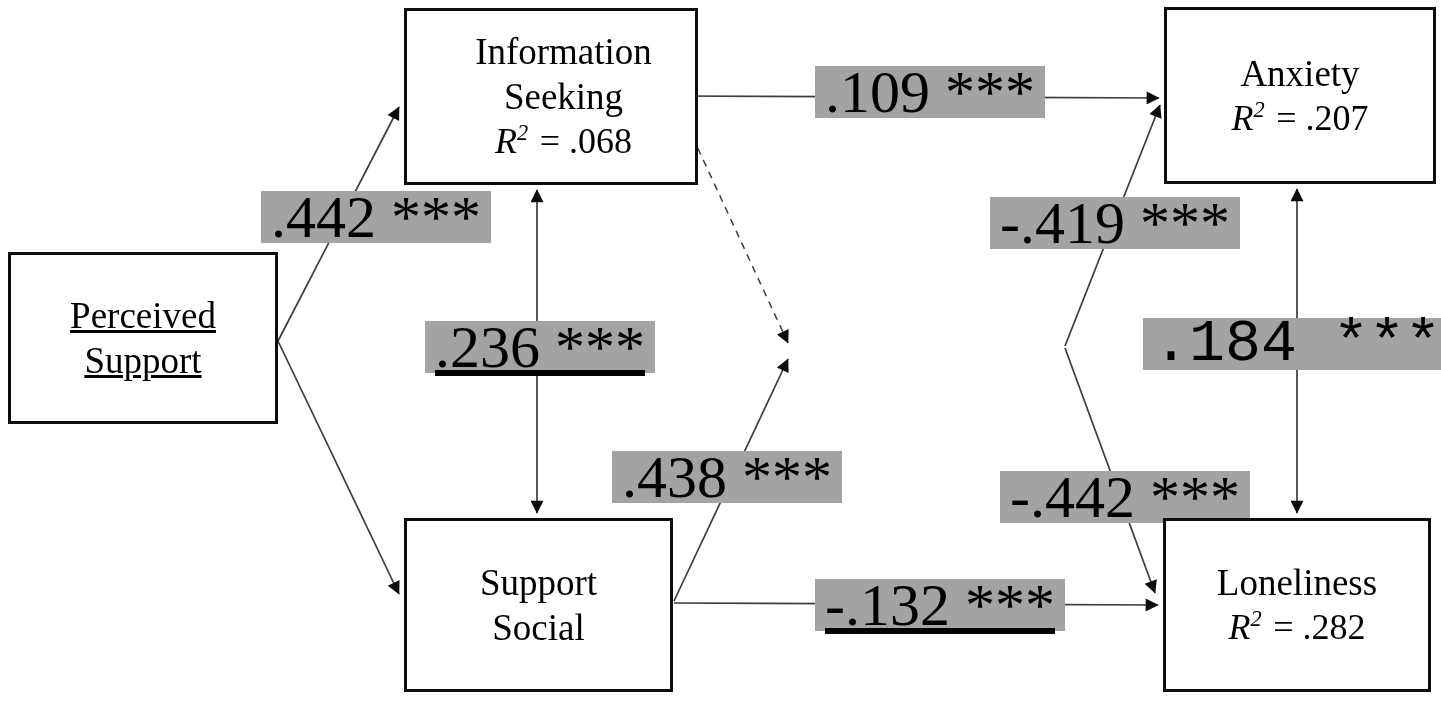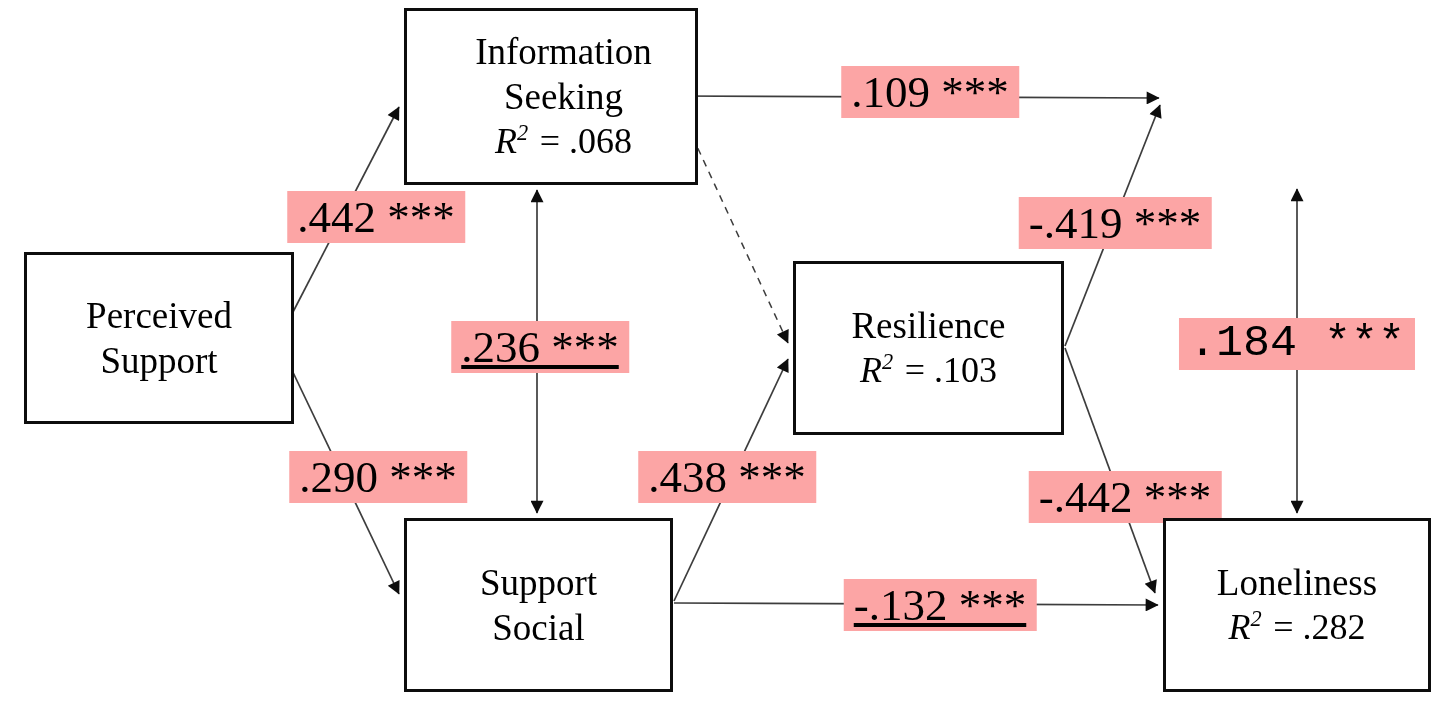--- a/index.html
+++ b/index.html
@@ -20,33 +20,33 @@
     align-items:center;justify-content:center;
     text-align:center;
     font-size:37px;line-height:45px;
     z-index:3;
   }
   .node .r2line{font-size:36px;}
   .node .r2line .rvar{font-style:italic;}
   .node .r2line sup{font-size:0.62em;font-style:italic;line-height:0;vertical-align:super;}
   .node .r2line .eq{margin-left:0.32em;}
   
-  .n-pt  {left:24px;   top:252px; width:264px; height:166px;}
+  .n-pt  {left:8px;   top:252px; width:264px; height:166px;text-decoration:underline;}
   .n-is  {left:404px; top:8px;   width:263px; height:171px;padding-left:25px;}
   .n-ss  {left:404px; top:518px; width:263px; height:168px;}
   .n-res {left:793px; top:261px; width:265px; height:168px;}
   .n-anx {left:1164px;top:7px;   width:266px; height:171px;}
   .n-lon {left:1163px;top:518px; width:262px; height:168px;}
 
   .edge-label{
     position:absolute;
     transform:translate(-50%,-50%);
-    background:#fca5a5;
+    background:#a3a3a3;
     padding:0 10px;
-    font-size:45px;line-height:52px;
+    font-size:60px;line-height:52px;
     white-space:nowrap;
     z-index:2;
   }
   .l-442 {left:376px; top:217px;}
   .l-290 {left:378px; top:477px;}
   .l-236 {left:540px; top:347px;text-decoration:underline;}
   .l-109 {left:930px; top:92px;}
   .l-438 {left:727px; top:477px;}
   .l-419 {left:1115px;top:223px;}
   .l-442b{left:1125px;top:497px;}
@@ -72,21 +72,20 @@
       <line x1="676" y1="101" x2="788" y2="343" stroke-width="1.5" stroke-dasharray="7 6" marker-end="url(#arrow)"></line>
       <line x1="674" y1="601" x2="788" y2="359" marker-end="url(#arrow)"></line>
       <line x1="674" y1="603" x2="1158" y2="605" marker-end="url(#arrow)"></line>
       <line x1="1065" y1="346" x2="1160" y2="105" marker-end="url(#arrow)"></line>
       <line x1="1065" y1="348" x2="1155" y2="593" marker-end="url(#arrow)"></line>
       <line x1="1297" y1="189" x2="1297" y2="513" marker-start="url(#arrow)" marker-end="url(#arrow)"></line>
     </g>
   </svg>
 
   <div class="edge-label l-442">.442 ***</div>
-  <div class="edge-label l-290">.290 ***</div>
   <div class="edge-label l-236">.236 ***</div>
   <div class="edge-label l-109">.109 ***</div>
   <div class="edge-label l-438">.438 ***</div>
   <div class="edge-label l-132">-.132 ***</div>
   <div class="edge-label l-419">-.419 ***</div>
   <div class="edge-label l-442b">-.442 ***</div>
   <div class="edge-label l-184">.184 ***</div>
 
   <div class="node n-pt">
     <div>Perceived</div>
@@ -99,27 +98,27 @@
     <div class="r2line">
       <span class="rvar">R</span><sup>2</sup><span class="eq">= .068</span>
     </div>
   </div>
 
   <div class="node n-ss">
     <div>Support</div>
     <div>Social</div>
   </div>
 
-  <div class="node n-res">
-    <div>Resilience</div>
+
+  <div class="node n-anx">
+    <div>Anxiety</div>
     <div class="r2line">
-      <span class="rvar">R</span><sup>2</sup><span class="eq">= .103</span>
+      <span class="rvar">R</span><sup>2</sup><span class="eq">= .207</span>
     </div>
   </div>
-
 
   <div class="node n-lon">
     <div>Loneliness</div>
     <div class="r2line">
       <span class="rvar">R</span><sup>2</sup><span class="eq">= .282</span>
     </div>
   </div>
 
 </div>
 

